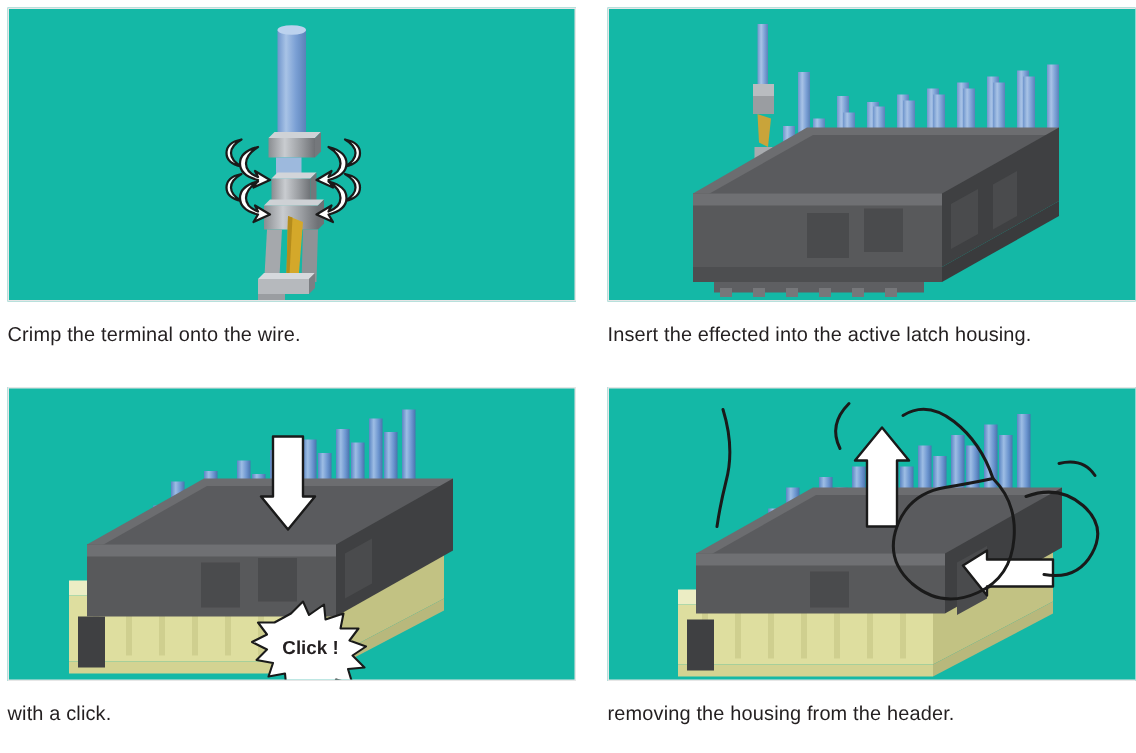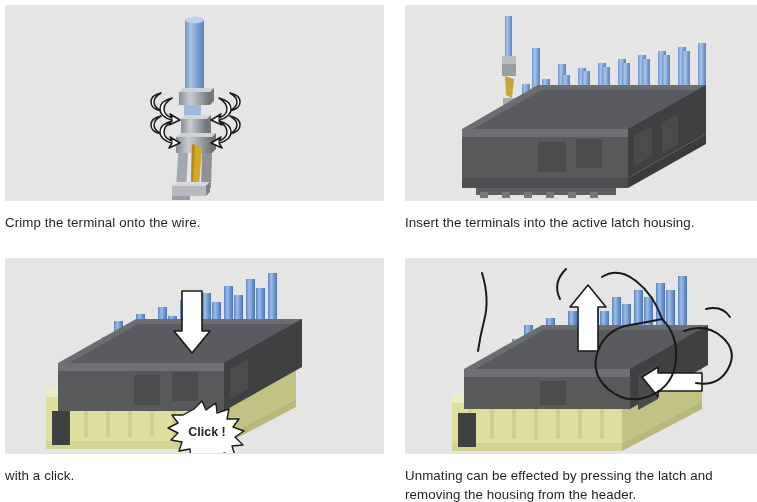--- a/index.html
+++ b/index.html
@@ -16,21 +16,21 @@
   .cell{position:absolute;}
   .cell-tl{left:5px;  top:5px;}
   .cell-tr{left:405px;top:5px;}
   .cell-bl{left:5px;  top:258px;}
   .cell-br{left:405px;top:258px;}
 
   .panel{
     box-sizing:border-box;
     width:379px;height:196px;
     border:1px solid #e6e6e6;
-    background:#e5e5e5;
+    background:#14b8a6;
     position:relative;
     overflow:hidden;
   }
   .panel svg{position:absolute;left:0;top:0;}
 
   .caption{
     margin-top:12px;
     width:352px;
     font-size:13.3px;
     line-height:19px;
@@ -180,21 +180,21 @@
           <path d="M74 186 L82 186 L82 192 L74 192 Z" fill="#76777a"></path>
           <path d="M96 186 L104 186 L104 192 L96 192 Z" fill="#76777a"></path>
           <path d="M118 186 L126 186 L126 192 L118 192 Z" fill="#76777a"></path>
           <path d="M140 186 L148 186 L148 192 L140 192 Z" fill="#76777a"></path>
           <path d="M162 186 L170 186 L170 192 L162 192 Z" fill="#76777a"></path>
           <path d="M184 186 L192 186 L192 192 L184 192 Z" fill="#76777a"></path>
         </g>
       </svg>
     </div>
     <div class="caption">
-      <span>Insert the terminals into the active latch housing.</span>
+      <span>Insert the effected into the active latch housing.</span>
       <span class="l2"></span>
     </div>
   </div>
 
   <div class="cell cell-bl">
     <div class="panel">
       <svg width="379" height="196" viewBox="0 0 379 196">
         <defs>
           <linearGradient id="wG3" x1="0" y1="0" x2="1" y2="0">
             <stop offset="0%" stop-color="#5b86c4"></stop>
@@ -340,18 +340,17 @@
           <path d="M76 14 q8 26 2 48 q-4 16 -6 30"></path>
           <path d="M160 10 q-14 14 -6 30"></path>
           <path d="M196 18 q16 -10 34 4 q18 14 26 38"></path>
           <path d="M256 60 q16 16 14 40 q-2 26 -24 36 q-24 11 -44 -6 q-18 -16 -10 -38 q8 -22 32 -26 q18 -3 32 -6"></path>
           <path d="M278 72 q22 -8 38 6 q16 14 6 32 q-10 18 -32 14"></path>
           <path d="M300 50 q16 -4 24 8"></path>
         </g>
       </svg>
     </div>
     <div class="caption">
-      <span>Unmating can be effected by pressing the latch and</span>
       <span class="l2">removing the housing from the header.</span>
     </div>
   </div>
 
 </div>
 
 </body></html>

